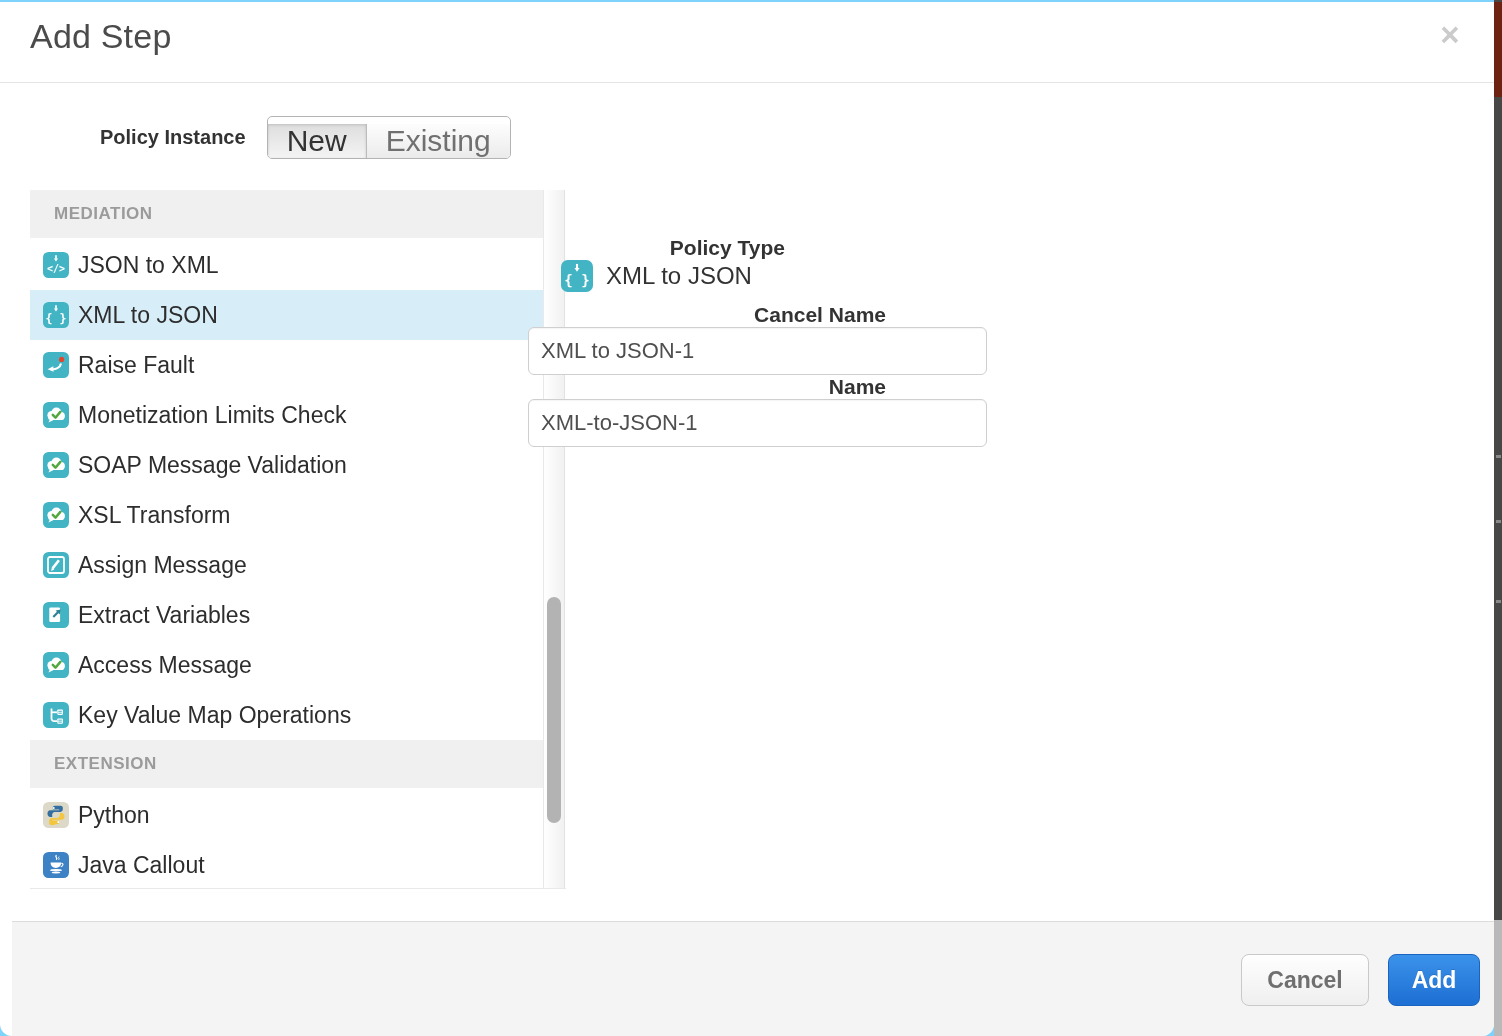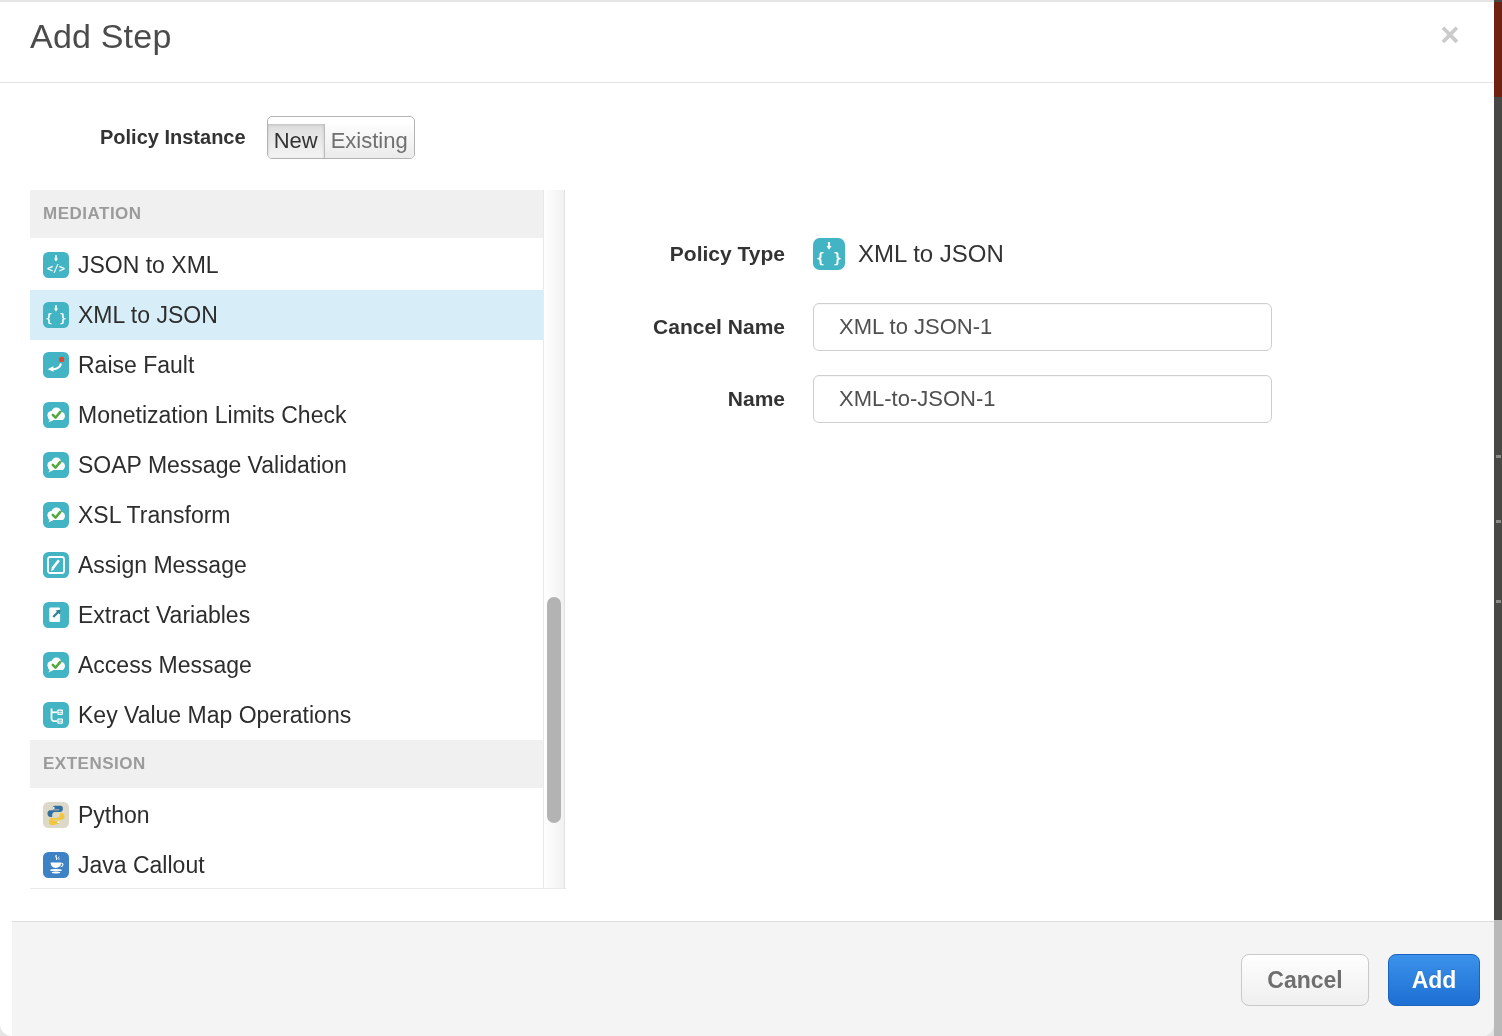--- a/index.html
+++ b/index.html
@@ -1,69 +1,69 @@
 <!DOCTYPE html>
 <html><head>
 <meta charset="utf-8">
 <style>
   html,body{margin:0;padding:0;width:1502px;height:1036px;overflow:hidden;
     font-family:"Liberation Sans","DejaVu Sans",sans-serif;background:#454443;}
-  .page{position:relative;width:1502px;height:1036px;background:#e5e5e5;}
+  .page{position:relative;width:1502px;height:1036px;background:#7dd3fc;}
 
   
   .edge-strip{position:absolute;right:0;top:0;width:8px;height:1036px;background:#474746;}
   .edge-maroon{position:absolute;right:0;top:2px;width:8px;height:95px;background:#6e2212;}
   .edge-light{position:absolute;right:0;top:920px;width:8px;height:116px;background:#b9b9b9;}
   .edge-speck{position:absolute;right:1px;width:5px;height:3px;background:#9a9a98;opacity:.8;}
 
   .modal{position:absolute;left:0;top:2px;width:1494px;height:1034px;background:#fff;
     border-radius:0 0 12px 12px;overflow:hidden;}
 
   
   .modal-header{position:relative;height:80px;border-bottom:1px solid #e4e4e4;}
   .modal-title{position:absolute;left:30px;top:15px;font-size:34px;font-weight:400;color:#4b4b4b;letter-spacing:.2px;}
   .close-btn{position:absolute;right:28px;top:18px;width:32px;height:32px;color:#cbcbcb;
     font-size:33px;font-weight:700;line-height:30px;text-align:center;cursor:pointer;}
 
   
   .pi-row{position:absolute;left:100px;top:113px;height:45px;display:flex;align-items:center;}
   .pi-label{font-size:20px;font-weight:700;color:#333;}
   .toggle{display:flex;margin-left:21px;border:1px solid #b3b3b3;border-radius:5px;overflow:hidden;height:43px;box-sizing:border-box;}
-  .toggle-opt{display:flex;align-items:center;justify-content:center;font-size:22px;cursor:pointer;padding:0 6px;margin-top:7px;}
+  .toggle-opt{display:flex;align-items:center;justify-content:center;font-size:30px;cursor:pointer;padding:0 19px;margin-top:7px;}
   .toggle-opt.on{background:linear-gradient(180deg,#dedede,#f4f4f4);color:#333;box-shadow:inset 0 1px 3px rgba(0,0,0,.15);}
   .toggle-opt.off{background:linear-gradient(180deg,#fdfdfd,#ebebeb);color:#707070;border-left:1px solid #bcbcbc;}
 
   
   .list-panel{position:absolute;left:30px;top:188px;width:513px;height:698px;overflow:hidden;background:#fff;}
   .list-bottom-line{position:absolute;left:30px;top:886px;width:536px;height:0;border-bottom:1px solid #e9e9e9;}
   .section-header{height:48px;line-height:48px;margin-bottom:2px;background:#f0f0f0;color:#9b9b9b;
-    font-size:17px;font-weight:700;letter-spacing:.5px;padding-left:13px;}
+    font-size:17px;font-weight:700;letter-spacing:.5px;padding-left:24px;}
   .section-header + .items .list-item:first-child{margin-top:0;}
   .list-item{height:50px;display:flex;align-items:center;padding-left:13px;gap:9px;cursor:pointer;font-size:23px;color:#2d2d2d;}
   .list-item.selected{background:#d7eef9;}
   .policy-icon{width:26px;height:26px;flex:0 0 auto;display:block;}
   .policy-icon svg{display:block;width:100%;height:100%;}
 
   
   .scroll-track{position:absolute;left:543px;top:188px;width:22px;height:698px;
     background:linear-gradient(to right,#ffffff,#f1f1f1);border-left:1px solid #e9e9e9;border-right:1px solid #e2e2e2;box-sizing:border-box;}
   .scroll-thumb{position:absolute;left:3px;top:407px;width:14px;height:226px;background:#b3b3b3;border-radius:7px;cursor:pointer;}
 
   
-  .form-row{position:absolute;left:500px;display:flex;align-items:center;}
+  .form-row{position:absolute;left:500px;display:flex;align-items:center;flex-direction:column;}
   .form-label{width:285px;text-align:right;font-size:21px;font-weight:700;color:#333;}
   .form-content{margin-left:28px;display:flex;align-items:center;}
   .row-policy-type{top:234px;height:36px;}
   .row-display-name{top:301px;height:48px;}
   .row-name{top:373px;height:48px;}
   .ptype-icon{width:32px;height:32px;display:block;}
   .ptype-icon svg{display:block;width:100%;height:100%;}
   .ptype-value{margin-left:13px;font-size:24px;color:#333;}
   .text-input{width:459px;height:48px;box-sizing:border-box;border:1px solid #cfcfcf;border-radius:6px;
-    padding:0 25px;font-size:22px;color:#4f4f4f;font-family:inherit;outline:none;box-shadow:inset 0 1px 1px rgba(0,0,0,.04);}
+    padding:0 12px;font-size:22px;color:#4f4f4f;font-family:inherit;outline:none;box-shadow:inset 0 1px 1px rgba(0,0,0,.04);}
 
   
   .modal-footer{position:absolute;left:0;top:919px;width:1494px;height:115px;background:#f4f4f4;
     border-top:1px solid #dcdcdc;box-sizing:border-box;display:flex;justify-content:flex-end;align-items:flex-start;
     gap:19px;padding:32px 26px 0 0;margin-left:12px;}
   .btn{height:52px;border-radius:8px;font-size:23px;font-weight:700;font-family:inherit;cursor:pointer;}
   .btn-cancel{width:128px;background:linear-gradient(180deg,#fefefe,#efefef);border:1px solid #c9c9c9;color:#6f6f6f;}
   .btn-add{width:92px;background:linear-gradient(180deg,#3b92ea,#1d6fd3);border:1px solid #1a63be;color:#fff;text-shadow:0 -1px 0 rgba(0,0,0,.15);}
 </style>
 </head>

